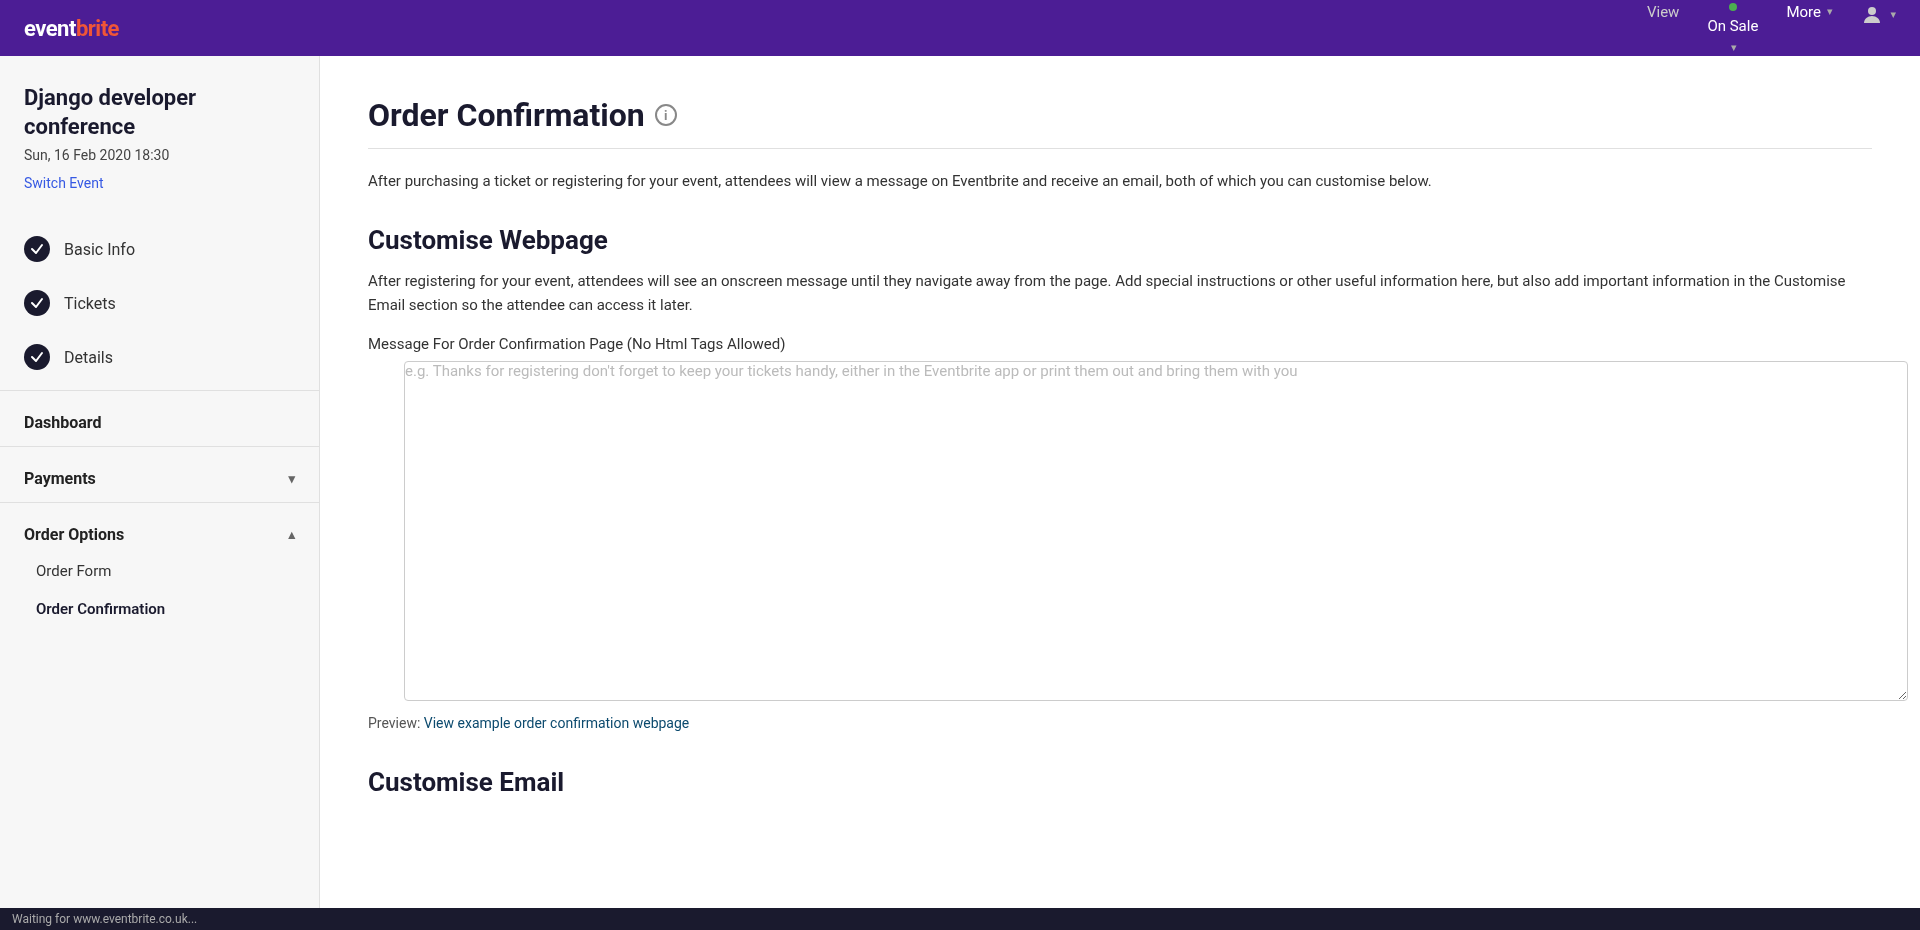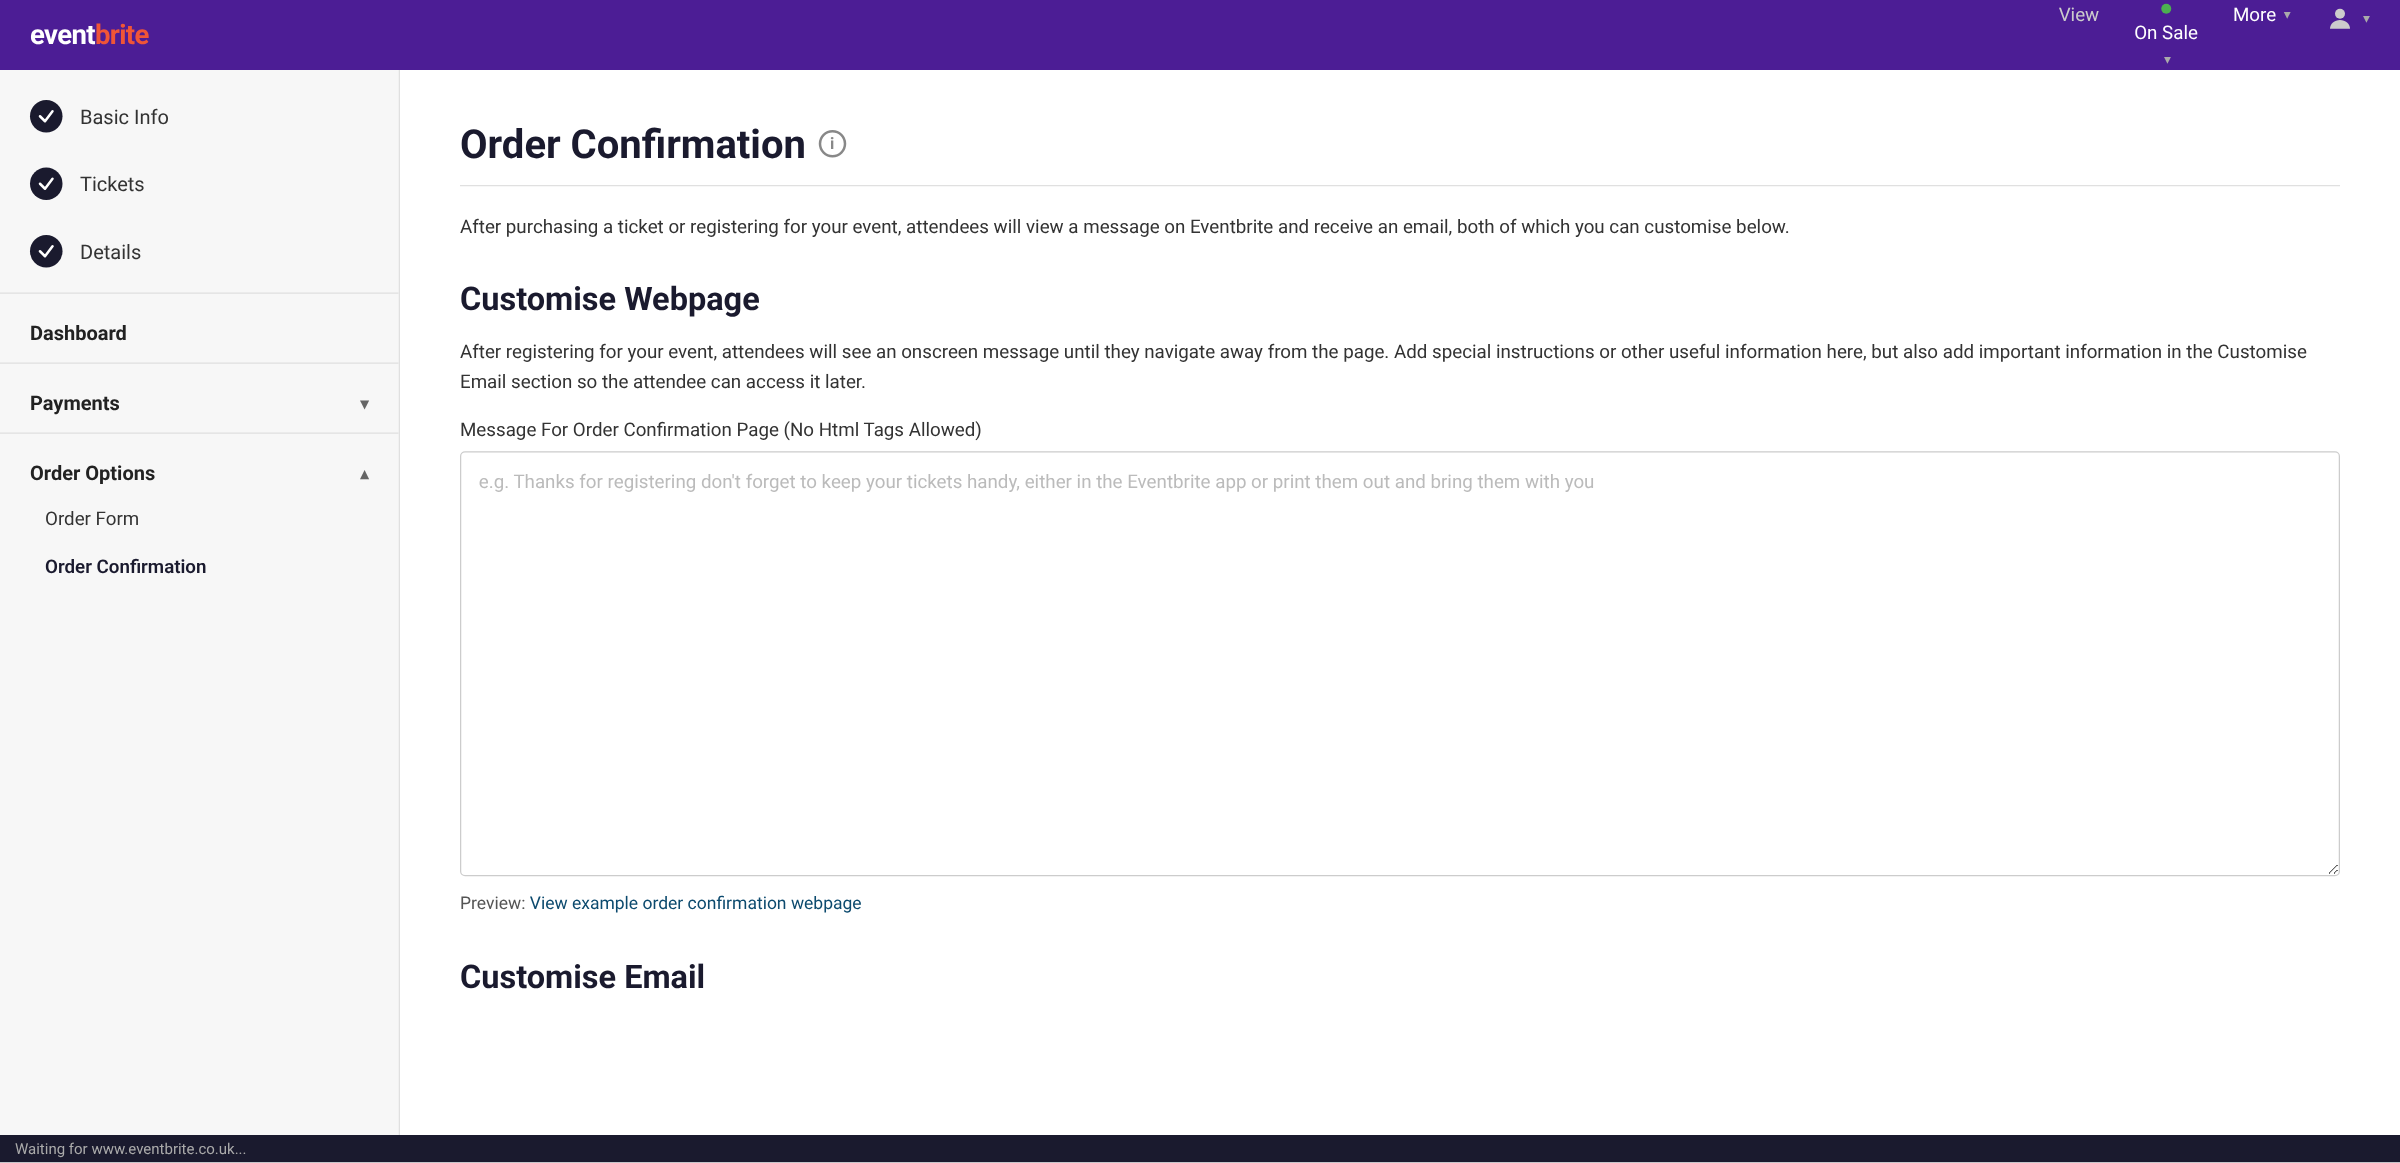--- a/index.html
+++ b/index.html
@@ -213,25 +213,25 @@
     .field-label {
       font-size: 15px;
       color: #333;
       margin-bottom: 8px;
     }
     .message-textarea {
       width: 100%;
       height: 340px;
       border: 1px solid #ccc;
       border-radius: 4px;
-      padding: 14px;
       font-size: 15px;
       color: #999;
       resize: vertical;
       font-family: inherit;
+      margin-left: 36px;
     }
     .message-textarea::placeholder { color: #bbb; }
     .preview-row {
       margin-top: 10px;
       font-size: 14px;
       color: #555;
     }
     .preview-link {
       color: #0c4a6e;
       cursor: pointer;
@@ -277,20 +277,25 @@
           <path d="M4 20c0-4 3.6-7 8-7s8 3 8 7"></path>
         </svg>
       <span class="topnav-chevron">▾</span>
     </div>
   </div>
 </nav>
 
 <div class="app-body">
 
   <aside class="sidebar">
+    <div class="sidebar-event-info">
+      <div class="sidebar-event-title">Django developer conference</div>
+      <div class="sidebar-event-date">Sun, 16 Feb 2020 18:30</div>
+      <a class="sidebar-switch-event">Switch Event</a>
+    </div>
 
     <div class="sidebar-nav">
       <div class="sidebar-nav-item">
         <div class="check-circle">
           <svg width="14" height="14" viewBox="0 0 14 14">
               <polyline points="2,7 6,11 12,3" stroke="#fff" stroke-width="2" fill="none" stroke-linecap="round" stroke-linejoin="round"></polyline>
             </svg>
         </div>
         <span>Basic Info</span>
       </div>

